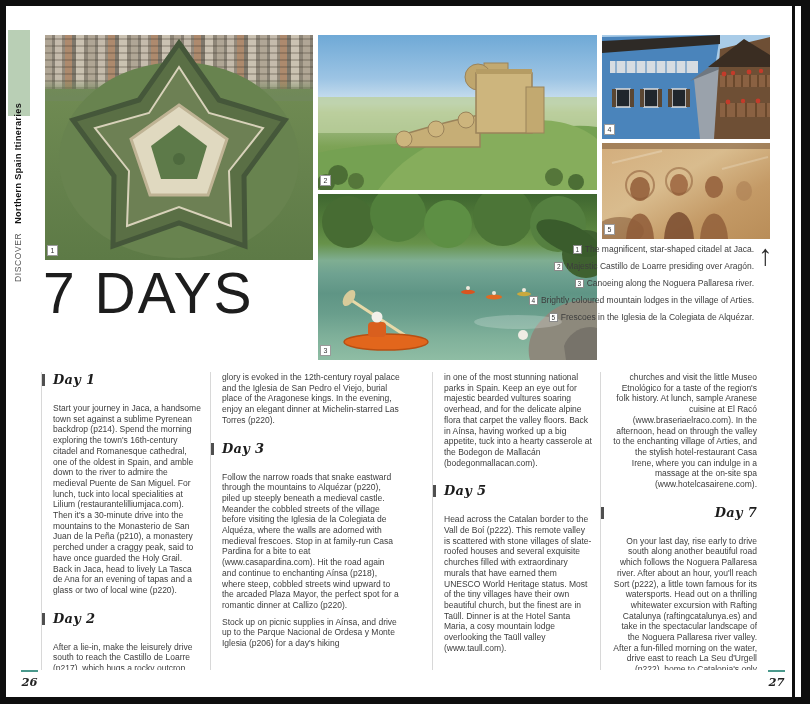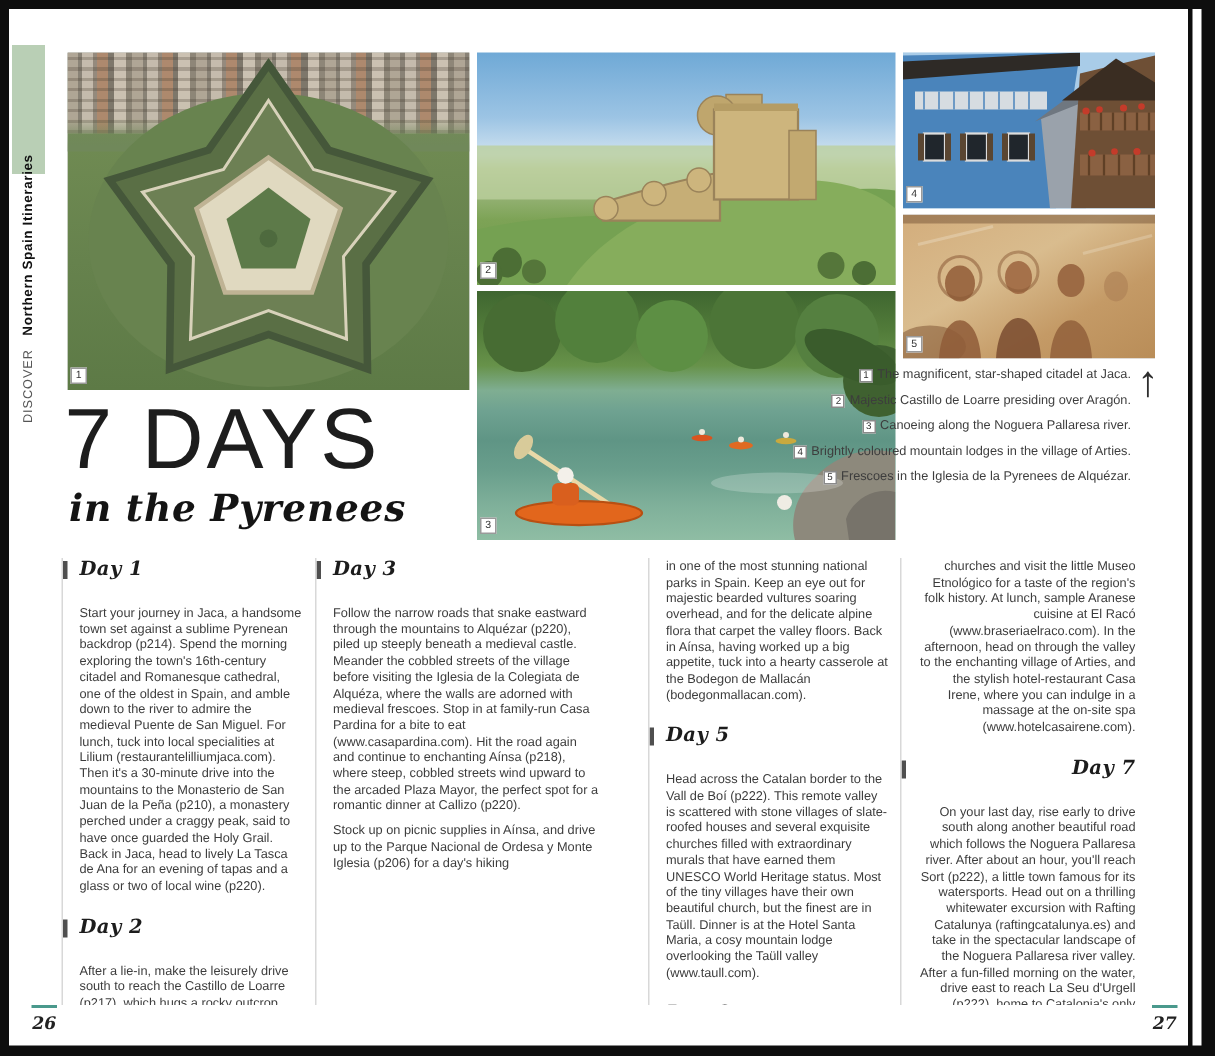--- a/index.html
+++ b/index.html
@@ -248,49 +248,49 @@
       <ellipse cx="112" cy="44" rx="9" ry="11" fill="#9c6a44"></ellipse>
       <ellipse cx="142" cy="48" rx="8" ry="10" fill="#b08458" opacity=".75"></ellipse>
       <line x1="10" y1="20" x2="60" y2="8" stroke="#f0e6d2" stroke-width="2" opacity=".35"></line>
       <line x1="120" y1="26" x2="166" y2="14" stroke="#f0e6d2" stroke-width="2" opacity=".3"></line>
     </svg>
     <div class="badge">5</div>
   </div>
 
   <div class="title-block">
     <div class="title-days">7 DAYS</div>
-    <div class="title-region">in the Pyrenees</div>
   </div>
 
   <div class="up-arrow">↑</div>
   <div class="captions">
     <div class="caption">
       <span class="num-box">1</span><span>The magnificent, star-shaped citadel at Jaca.</span>
     </div>
     <div class="caption">
       <span class="num-box">2</span><span>Majestic Castillo de Loarre presiding over Aragón.</span>
     </div>
     <div class="caption">
       <span class="num-box">3</span><span>Canoeing along the Noguera Pallaresa river.</span>
     </div>
     <div class="caption">
       <span class="num-box">4</span><span>Brightly coloured mountain lodges in the village of Arties.</span>
     </div>
     <div class="caption">
-      <span class="num-box">5</span><span>Frescoes in the Iglesia de la Pyrenees de Alquézar.</span>
+      <span class="num-box">5</span><span>Frescoes in the Iglesia de la Colegiata de Alquézar.</span>
     </div>
   </div>
 
   <div class="col" id="col-0">
       <div class="day-heading"><span class="day-bar"></span><span>Day 1</span></div>
       <div class="para">Start your journey in Jaca, a handsome town set against a sublime Pyrenean backdrop (p214). Spend the morning exploring the town's 16th-century citadel and Romanesque cathedral, one of the oldest in Spain, and amble down to the river to admire the medieval Puente de San Miguel. For lunch, tuck into local specialities at Lilium (restaurantelilliumjaca.com). Then it's a 30-minute drive into the mountains to the Monasterio de San Juan de la Peña (p210), a monastery perched under a craggy peak, said to have once guarded the Holy Grail. Back in Jaca, head to lively La Tasca de Ana for an evening of tapas and a glass or two of local wine (p220).</div>
       <div class="day-heading"><span class="day-bar"></span><span>Day 2</span></div>
       <div class="para">After a lie-in, make the leisurely drive south to reach the Castillo de Loarre (p217), which hugs a rocky outcrop above the Ebro plain. Savour a locally sourced lunch at the Hospederia de Loarre (www.hospederiasdearagon.com) before driving east to Huesca (p220). This charming town was once the Aragonese capital; its former</div>
     </div>
   <div class="col" id="col-1">
+      <div class="para">glory is evoked in the 12th-century royal palace and the Iglesia de San Pedro el Viejo, burial place of the Aragonese kings. In the evening, enjoy an elegant dinner at Michelin-starred Las Torres (p220).</div>
       <div class="day-heading"><span class="day-bar"></span><span>Day 3</span></div>
       <div class="para">Follow the narrow roads that snake eastward through the mountains to Alquézar (p220), piled up steeply beneath a medieval castle. Meander the cobbled streets of the village before visiting the Iglesia de la Colegiata de Alquéza, where the walls are adorned with medieval frescoes. Stop in at family-run Casa Pardina for a bite to eat (www.casapardina.com). Hit the road again and continue to enchanting Aínsa (p218), where steep, cobbled streets wind upward to the arcaded Plaza Mayor, the perfect spot for a romantic dinner at Callizo (p220).</div>
       <div class="para">Stock up on picnic supplies in Aínsa, and drive up to the Parque Nacional de Ordesa y Monte Iglesia (p206) for a day's hiking</div>
     </div>
   <div class="col" id="col-2">
       <div class="para">in one of the most stunning national parks in Spain. Keep an eye out for majestic bearded vultures soaring overhead, and for the delicate alpine flora that carpet the valley floors. Back in Aínsa, having worked up a big appetite, tuck into a hearty casserole at the Bodegon de Mallacán (bodegonmallacan.com).</div>
       <div class="day-heading"><span class="day-bar"></span><span>Day 5</span></div>
       <div class="para">Head across the Catalan border to the Vall de Boí (p222). This remote valley is scattered with stone villages of slate-roofed houses and several exquisite churches filled with extraordinary murals that have earned them UNESCO World Heritage status. Most of the tiny villages have their own beautiful church, but the finest are in Taüll. Dinner is at the Hotel Santa Maria, a cosy mountain lodge overlooking the Taüll valley (www.taull.com).</div>
       <div class="day-heading"><span class="day-bar"></span><span>Day 6</span></div>
     </div>

